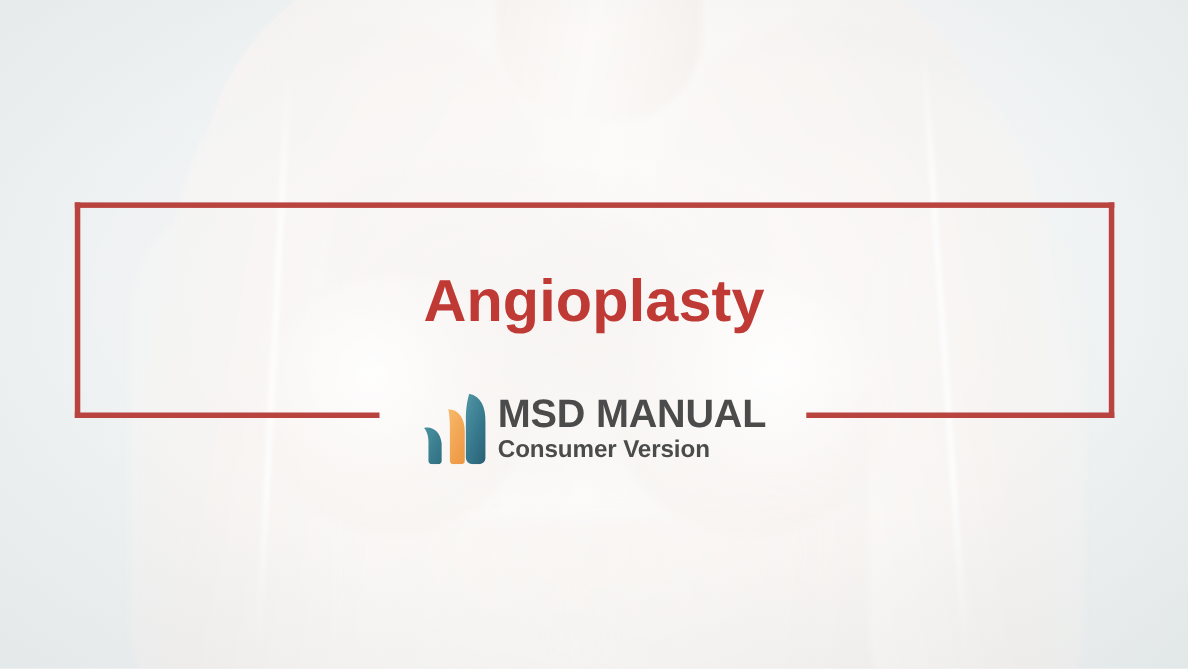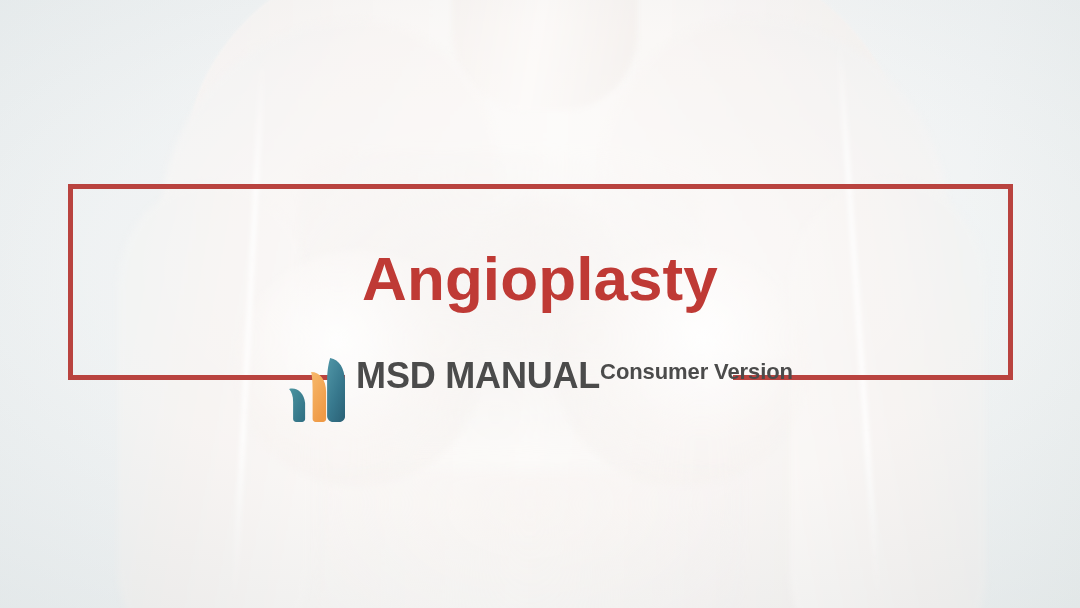--- a/index.html
+++ b/index.html
@@ -180,40 +180,40 @@
   .frame .bar-bottom-left  { left: 0;    top: 191px; width: 277px; height: 5px; }
   .frame .bar-bottom-right { left: 665px;top: 191px; width: 280px; height: 5px; }
 
   
   .title {
     position: absolute;
     left: 0;
     right: 0;
     top: 246px;
     text-align: center;
-    font-size: 62px;
+    font-size: 54px;
     font-weight: bold;
     color: #bf3a35;
     letter-spacing: 0.1px;
     line-height: 1.05;
     white-space: nowrap;
   }
 
   
   .logo-lockup {
     position: absolute;
     left: 50%;
     top: 358px;
     transform: translateX(-50%);
     display: flex;
     align-items: flex-start;
     gap: 11px;
   }
   .logo-mark { display: block; }
-  .logo-words { display: flex; line-height: 1; }
+  .logo-words { display: flex; flex-direction: column; line-height: 1; }
   .logo-title {
     font-size: 36px;
     font-weight: bold;
     color: #4b4b4b;
     letter-spacing: -0.2px;
     white-space: nowrap;
   }
   .logo-sub {
     font-size: 22px;
     font-weight: bold;

